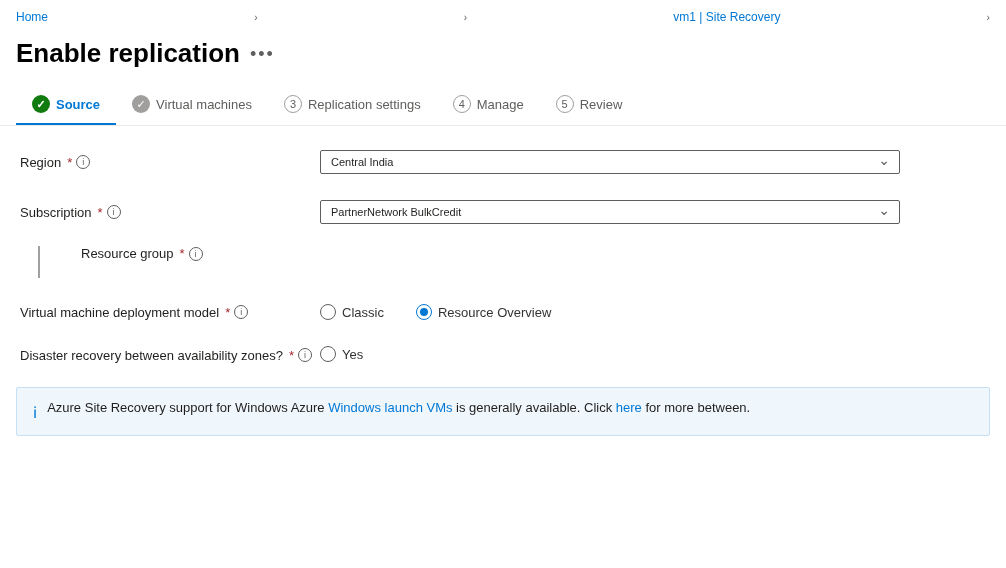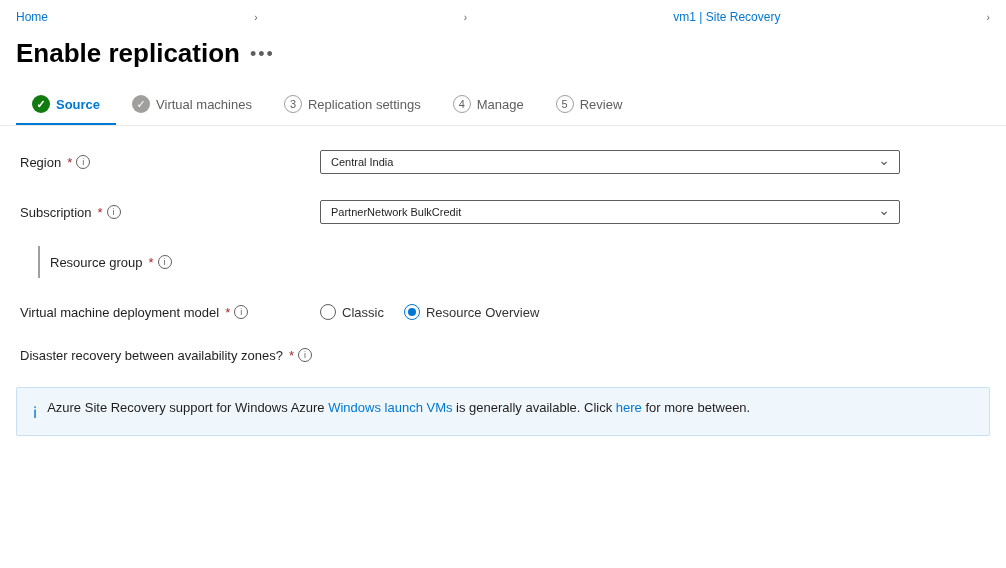--- a/index.html
+++ b/index.html
@@ -165,21 +165,21 @@
       font-size: 14px;
       pointer-events: none;
     }
     .select-box.active-border {
       border: 2px solid #8a2be2;
     }
 
     .radio-group {
       display: flex;
       align-items: center;
-      gap: 20px;
+      gap: 32px;
     }
     .radio-option {
       display: flex;
       align-items: center;
       gap: 6px;
       cursor: pointer;
     }
     .radio-circle {
       width: 16px;
       height: 16px;
@@ -311,21 +311,21 @@
     <div class="form-control">
       <div class="select-wrapper">
         <select class="select-box">
           <option>PartnerNetwork BulkCredit</option>
         </select>
       </div>
     </div>
   </div>
 
   <div style="display:flex; align-items:center; margin-bottom: 18px;">
-    <div style="display:flex; align-items:center; width:300px;">
+    <div style="display:flex; align-items:flex-start; width:300px;gap:31px;">
       <div style="width:2px; height:32px; background:#a19f9d; margin-left:18px; margin-right:10px;"></div>
       <div class="form-label" style="width:auto;">
         <span>Resource group</span>
         <span class="required">*</span>
         <span class="info-icon">i</span>
       </div>
     </div>
   </div>
 
   <div class="form-row">
@@ -349,20 +349,24 @@
   </div>
 
   <div class="form-row-top">
     <div class="label-multiline">
       <span>Disaster recovery between availability zones?</span>
       <span class="required">*</span>
       <span class="info-icon">i</span>
     </div>
     <div class="form-control">
       <div class="dr-radio-stack">
+        <label class="radio-option">
+          <div class="radio-circle"></div>
+          <span>Yes</span>
+        </label>
       </div>
     </div>
   </div>
 
 </div>
 
 <div class="info-banner">
   <span class="info-banner-icon">ℹ</span>
   <span>
     <span>Azure Site Recovery support for Windows Azure </span><a href="#">Windows launch VMs</a><span> is generally available. Click </span><a href="#">here</a><span> for more between.</span>

